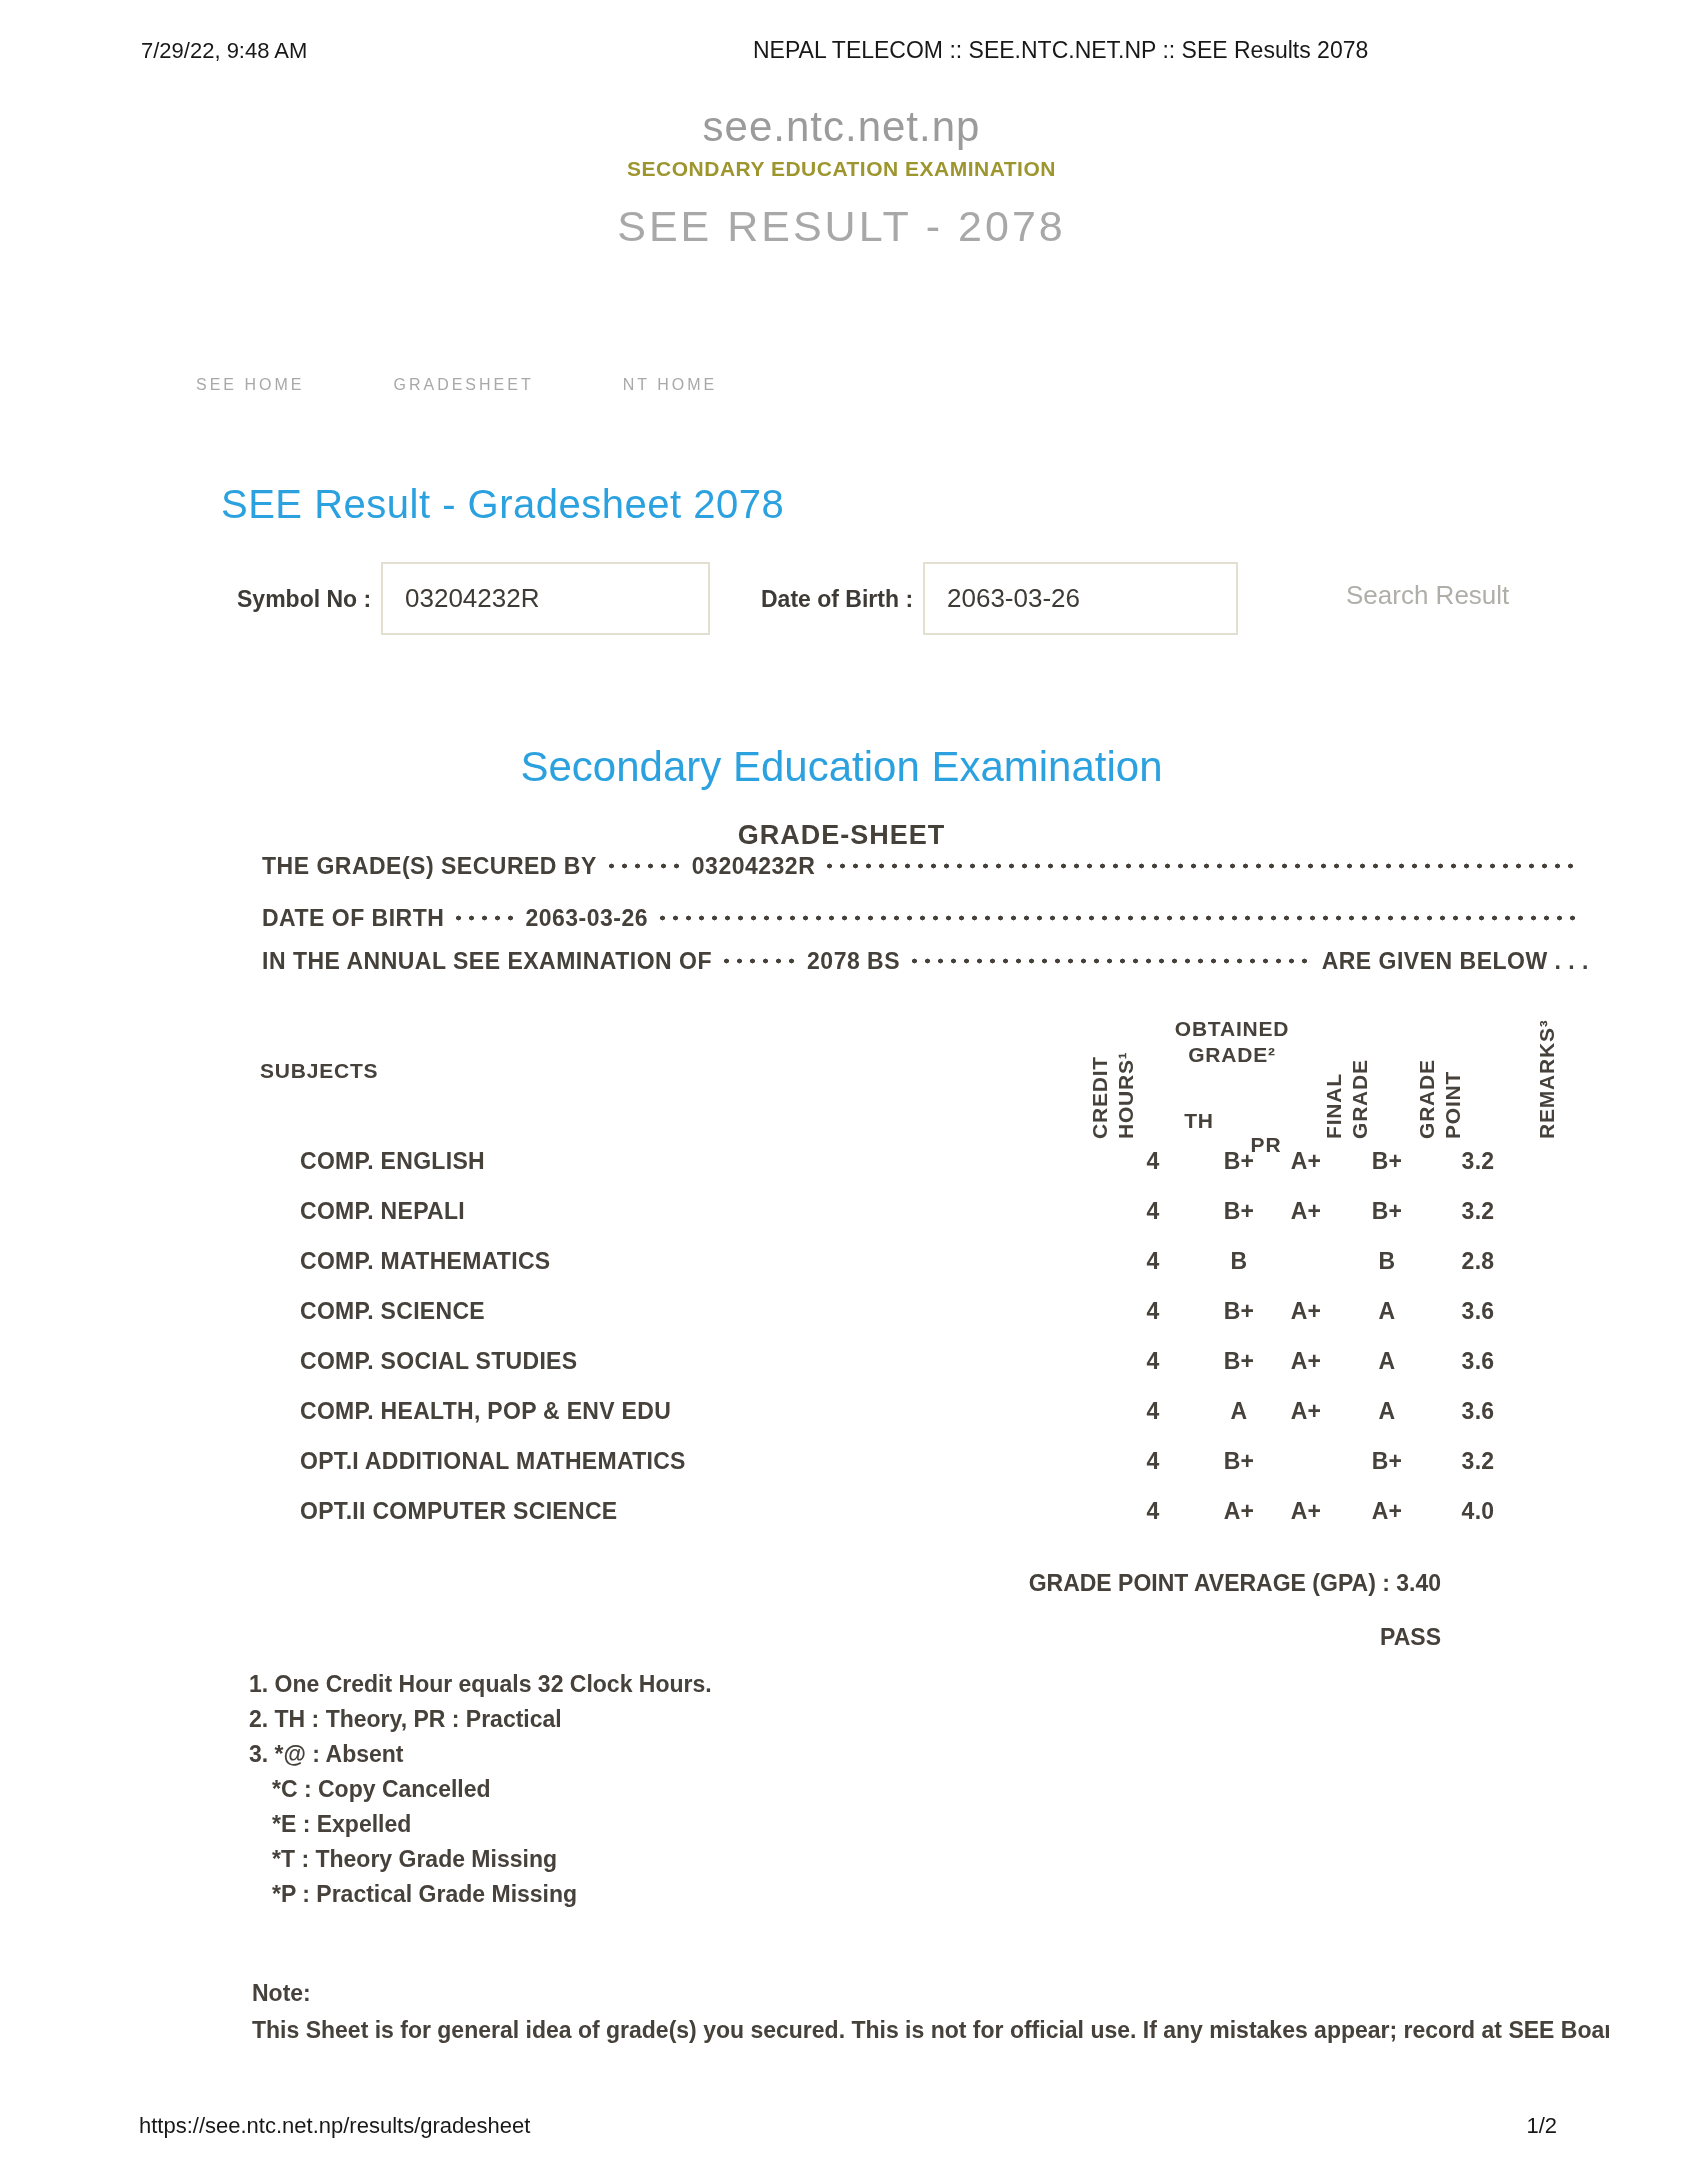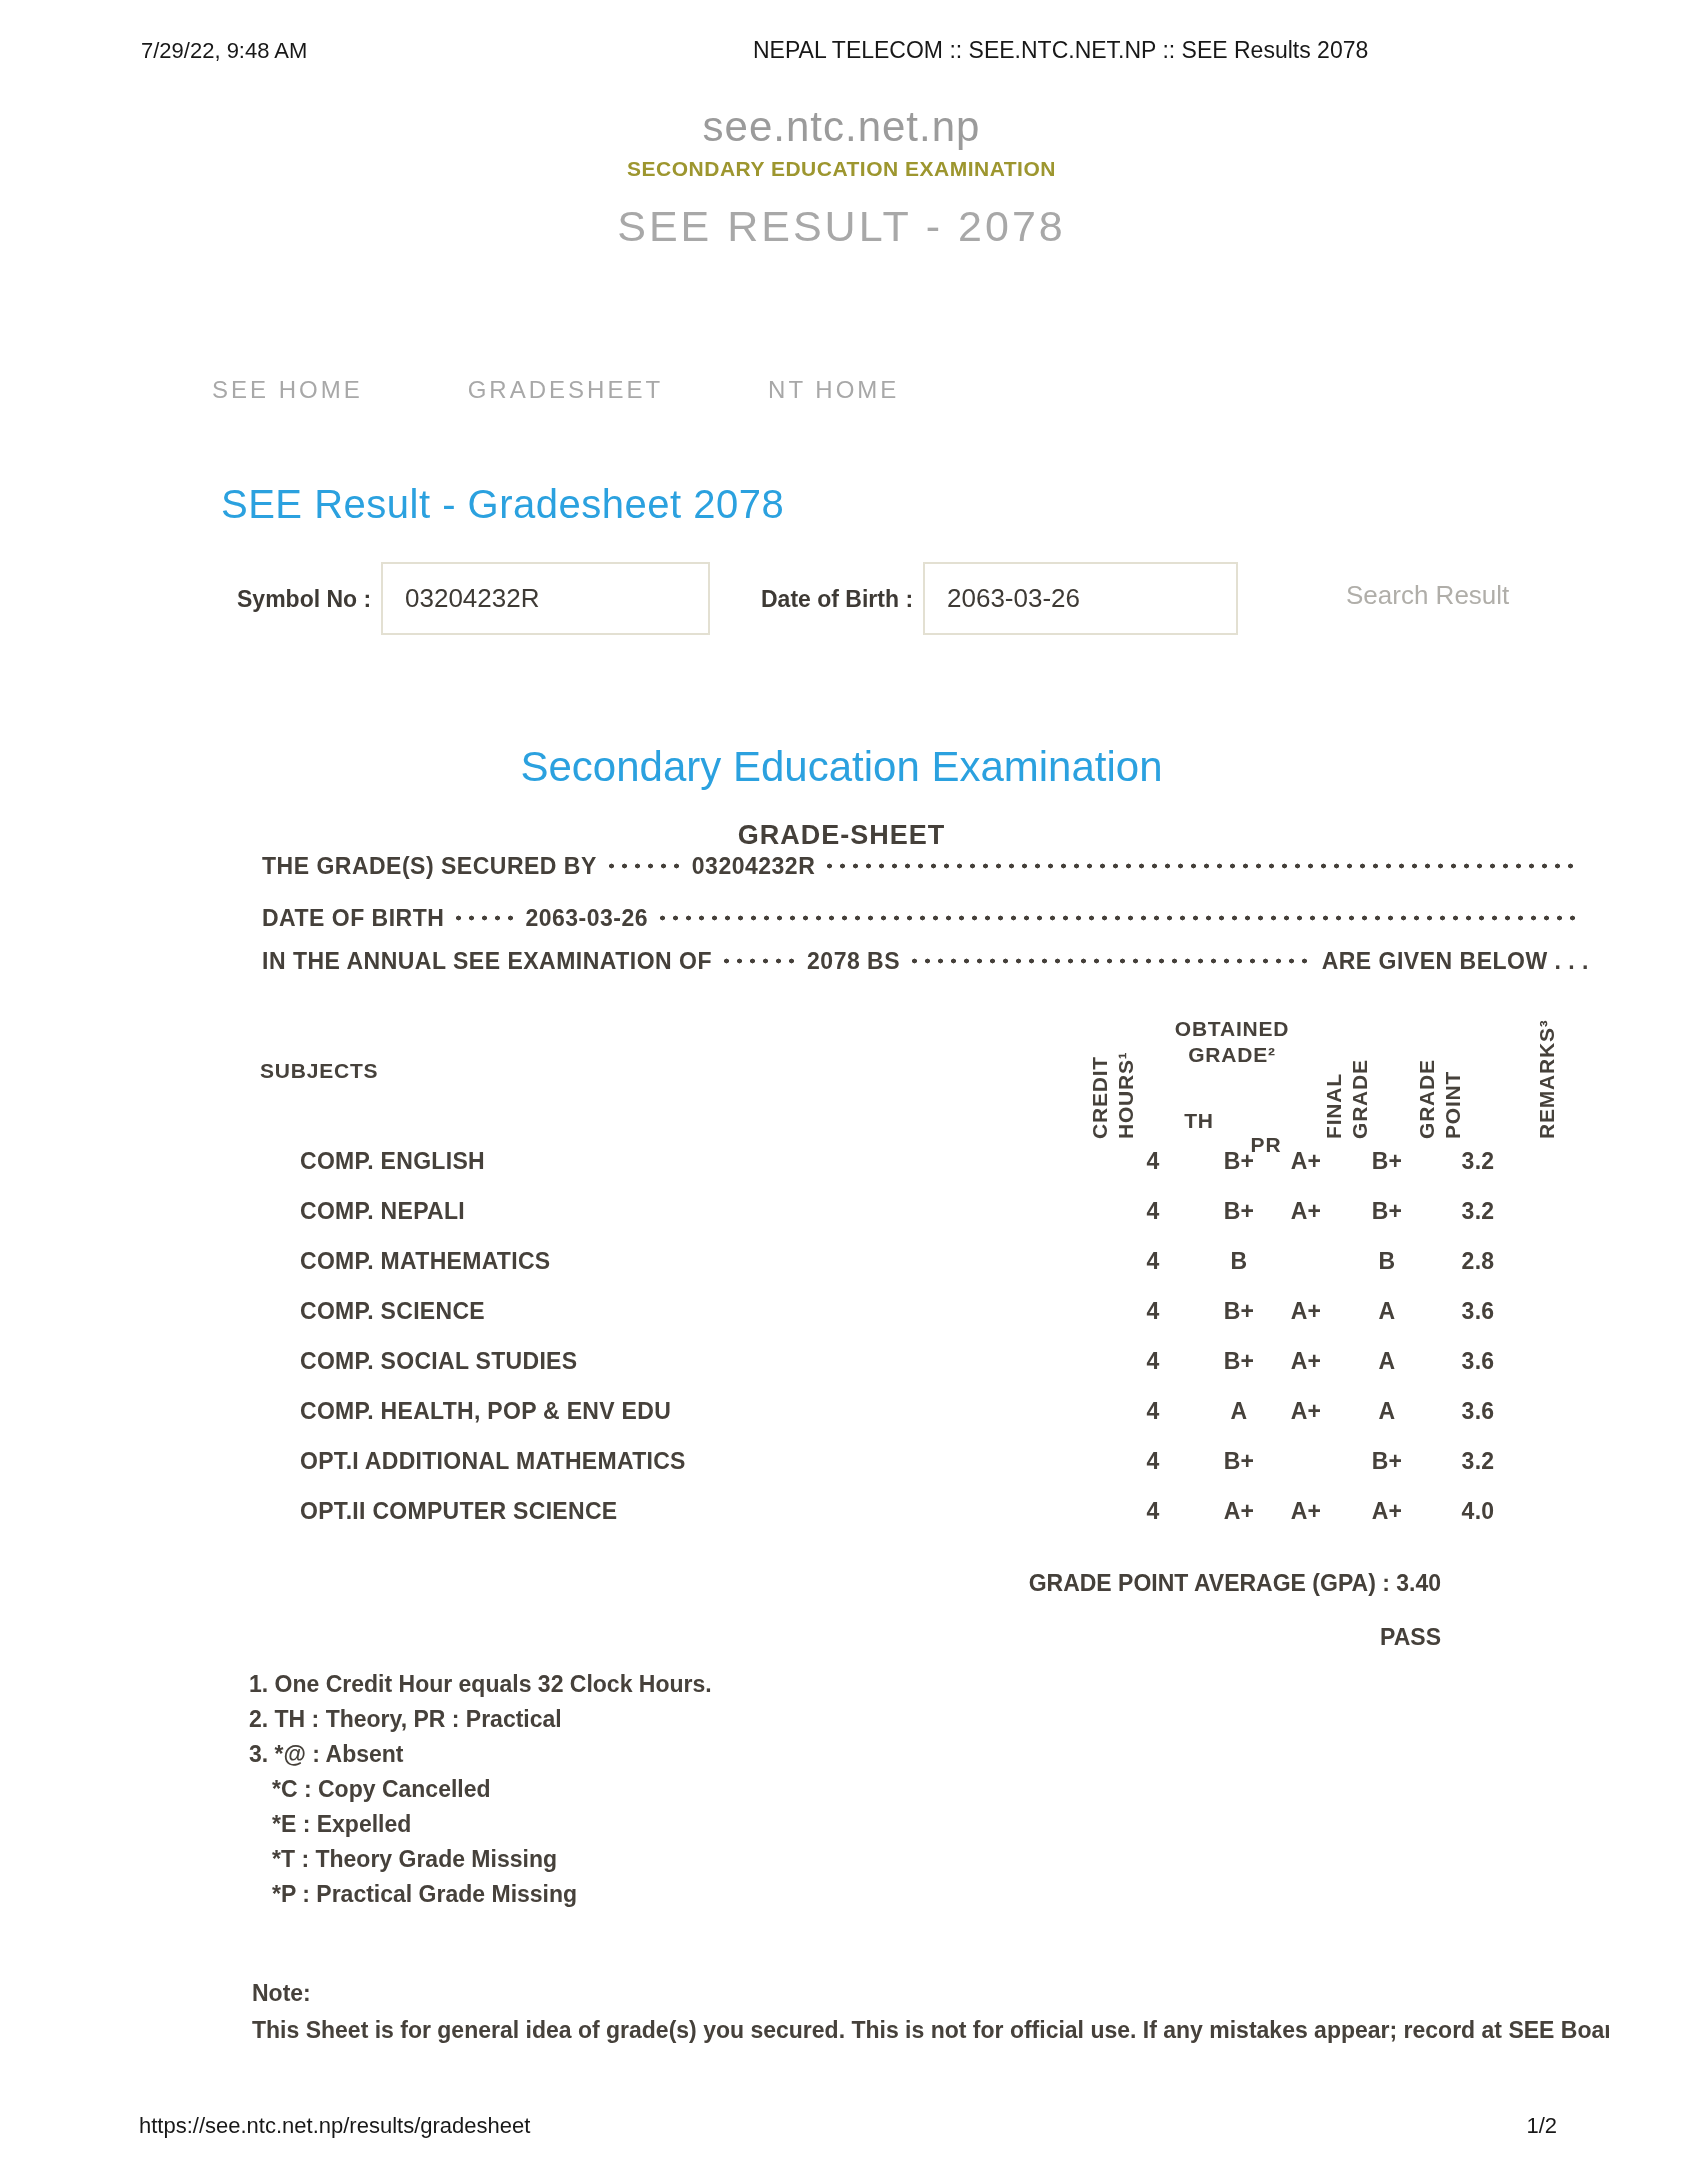--- a/index.html
+++ b/index.html
@@ -16,21 +16,21 @@
   .pf-url    { left:65px; top:2113px; font-size:22px; color:#181818; white-space:nowrap; }
   .pf-page   { right:52px; top:2113px; font-size:22px; color:#181818; white-space:nowrap; }
 
   
   .site-title { left:0; right:0; top:97px; text-align:center; font-size:42px; color:#9b9b9b; letter-spacing:1px;margin-top:6px; }
   .exam-sub   { left:0; right:0; top:157px; text-align:center; font-size:21px; font-weight:700; color:#9d962f; letter-spacing:0.5px; }
   .big-title  { left:0; right:0; top:202px; text-align:center; font-size:43px; color:#a8a8a8; letter-spacing:3px; }
 
   
   .nav { left:122px; top:376px; display:flex; gap:89px; }
-  .nav span { font-size:24px; color:#a8a8a8; letter-spacing:3px; white-space:nowrap; cursor:pointer;margin-left:16px; }
+  .nav span { font-size:16px; color:#a8a8a8; letter-spacing:3px; white-space:nowrap; cursor:pointer; }
 
   
   .section-heading { left:147px; top:482px; font-size:40px; color:#2ba1df; letter-spacing:0.5px; white-space:nowrap; }
   .form-label { font-size:23px; font-weight:700; color:#3e3a35; white-space:nowrap; }
   .lbl-symbol { left:163px; top:586px; }
   .lbl-dob    { left:687px; top:586px; }
   .form-input {
     position:absolute; top:562px; height:73px; box-sizing:border-box;
     border:2px solid #e3e0d2; background:#ffffff; padding:0 0 0 22px;
     font-family:"Liberation Sans", sans-serif; font-size:26px; color:#3e3a35; outline:none;

